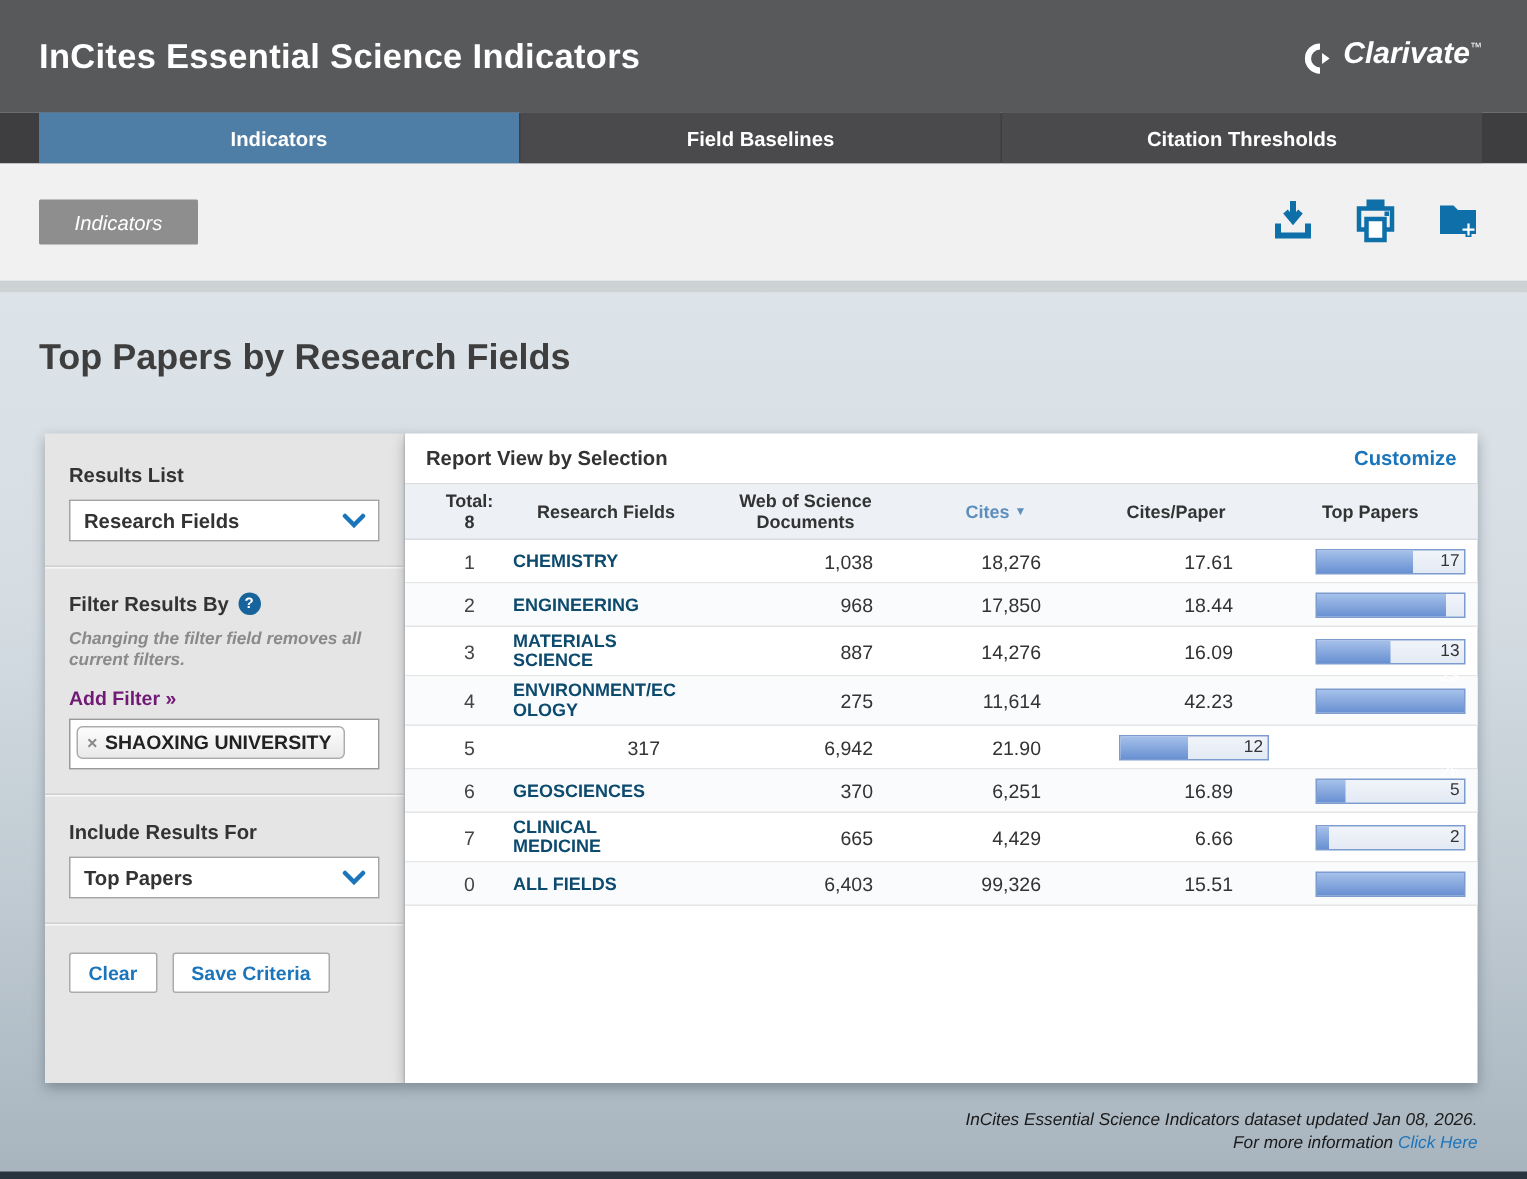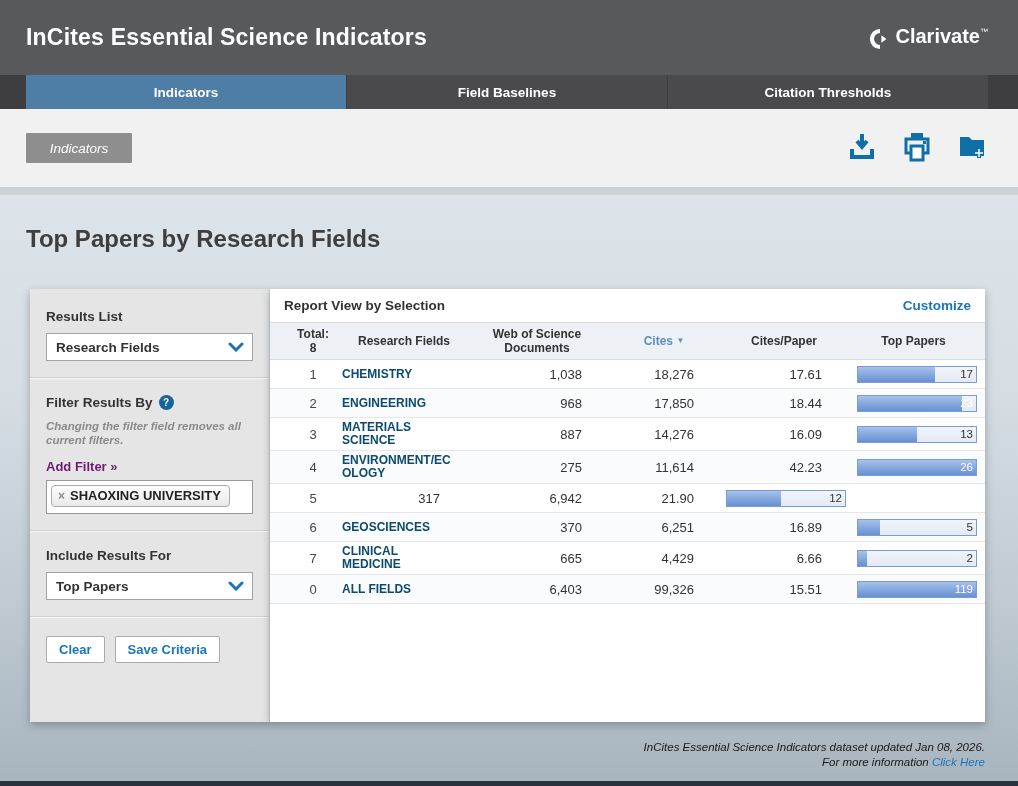--- a/index.html
+++ b/index.html
@@ -2,21 +2,21 @@
 <html><head>
 <meta charset="utf-8">
 <style>
   * { margin:0; padding:0; box-sizing:border-box; }
   body { font-family:"Liberation Sans", sans-serif; background:#9EABB5; }
   .screen { width:1018px; height:786px; position:relative; overflow:hidden; margin:0 auto; background:#DCE3E8; }
 
   
   .hdr { height:75px; background:#58595B; display:flex; align-items:center; justify-content:space-between; padding:0 30px 0 26px; }
   .hdr-title { color:#FFFFFF; font-size:23px; font-weight:bold; letter-spacing:.2px; }
-  .logo { display:flex; align-items:flex-start; color:#FFFFFF; }
+  .logo { display:flex; align-items:flex-start; color:#FFFFFF;font-style:italic; }
   .logo-mark { width:22px; height:22px; margin:3px 5px 0 0; }
   .logo-name { font-size:20px; font-weight:bold; }
   .logo-tm { font-size:8px; margin-top:2px; }
 
   
   .tabbar { height:34px; background:#3E3E40; display:flex; padding-left:26px; }
   .tab { width:320px; display:flex; align-items:center; justify-content:center; color:#FFF; font-size:13.5px; font-weight:bold; background:#4A4A4C; margin-right:1px; cursor:pointer; }
   .tab.active { background:#4E7DA6; }
 
   
@@ -58,24 +58,24 @@
   .th { font-size:12px; font-weight:bold; color:#333; text-align:center; line-height:14px; }
   .th.rank { text-align:center; }
   .th.sorted { color:#5E8FBC; cursor:pointer; }
   .sort-arr { font-size:8px; vertical-align:2px; }
   .trow { border-bottom:1px solid #E6E6E6; min-height:29px; padding-top:3px; padding-bottom:3px; }
   .trow:nth-child(even) { background:#FAFBFC; }
   .td-rank { font-size:13px; color:#444; text-align:center; }
   .td-field { font-size:12px; font-weight:bold; color:#0c4a6e; line-height:13px; text-decoration:none; overflow-wrap:break-word; cursor:pointer; display:block; width:110px; }
   .td-num { font-size:13px; color:#333; text-align:right; padding-right:26px; }
   .bar-wrap { display:flex; justify-content:flex-end; padding-right:2px; }
-  .bar { position:relative; width:120px; height:17px; border:1px solid #7C9BCE; background:linear-gradient(#F1F4FA,#E3EAF4); }
+  .bar { position:relative; width:100px; height:17px; border:1px solid #7C9BCE; background:linear-gradient(#F1F4FA,#E3EAF4); }
   .bar-fill { position:absolute; left:0; top:0; bottom:0; background:linear-gradient(#A6C1EA,#6890D2); }
   .bar-num { position:absolute; right:3px; top:1px; font-size:11.5px; color:#333; }
-  .bar-num.on-fill { color:#FFF; }
+  .bar-num.on-fill { color:#FFF;margin-top:48px; }
 
   
   .footer { position:absolute; right:33px; bottom:16px; text-align:right; font-size:11.5px; font-style:italic; color:#1A1A1A; line-height:15px; }
   .footer a { color:#1C75BC; text-decoration:none; cursor:pointer; }
   .bottom-bar { position:absolute; left:0; bottom:0; width:100%; height:5px; background:#29333F; }
 </style>
 </head>
 <body>
 
 <div class="screen">

